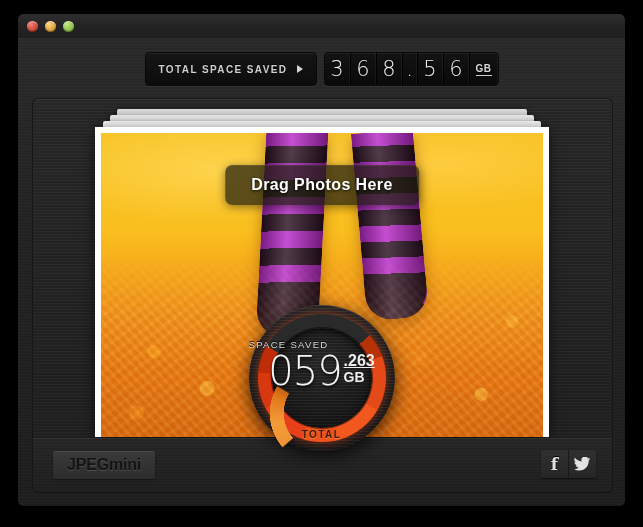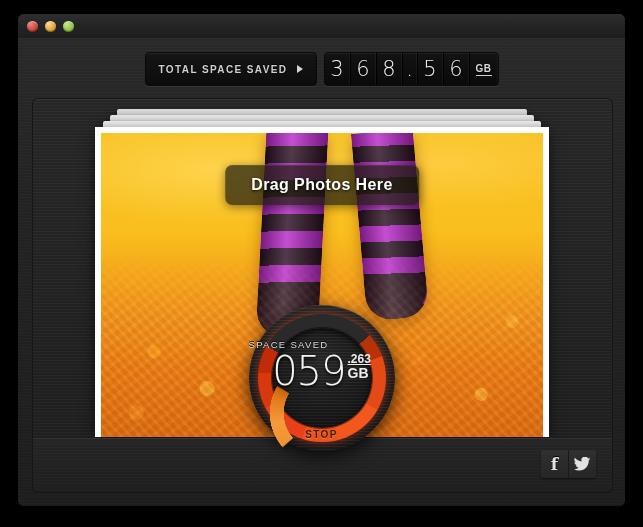--- a/index.html
+++ b/index.html
@@ -192,21 +192,21 @@
   .g-readout{
     position:absolute;left:0;top:46px;width:100%;
     display:flex;align-items:flex-start;justify-content:center;gap:2px;
   }
   .g-main{
     color:#f4f4f4;font-size:40px;font-weight:300;line-height:1;
     font-family:"DejaVu Sans", sans-serif;letter-spacing:-1px;
     text-shadow:0 2px 3px rgba(0,0,0,.85);
   }
   .g-frac{display:flex;flex-direction:column;align-items:flex-start;margin-top:2px;}
-  .g-dec{color:#ededed;font-size:12px;font-weight:bold;line-height:1.05;text-decoration:underline;}
+  .g-dec{color:#ededed;font-size:16px;font-weight:bold;line-height:1.05;text-decoration:underline;}
   .g-unit{color:#ededed;font-size:14px;font-weight:bold;line-height:1.05;}
 
   
   .stop-btn{
     position:absolute;left:50%;bottom:-3px;transform:translateX(-50%);
     width:106px;height:40px;cursor:pointer;
   }
   .stop-arc{
     position:absolute;left:0;top:-54px;width:106px;height:106px;border-radius:50%;
     background:conic-gradient(from 228deg,
@@ -308,20 +308,21 @@
           </div>
 
           <div class="drag-box">
             <div class="drag-text">Drag Photos Here</div>
           </div>
         </div>
       </div>
     </div>
 
     <div class="footer">
+      <div class="logo">JPEGmini</div>
 
       <div class="social">
         <div class="sbtn">
           <span class="fb">f</span>
         </div>
         <div class="sbtn tw">
           <svg width="17" height="14" viewBox="0 0 17 14">
             <path fill="#e2e2e2" d="M16.5 1.9c-.6.27-1.25.45-1.93.53.69-.42 1.22-1.08 1.47-1.86-.65.38-1.37.66-2.13.81A3.36 3.36 0 0 0 7.8 4.44 9.54 9.54 0 0 1 .9.85a3.36 3.36 0 0 0 1.04 4.48 3.3 3.3 0 0 1-1.52-.42v.04c0 1.63 1.16 2.98 2.7 3.29a3.4 3.4 0 0 1-1.51.06 3.36 3.36 0 0 0 3.14 2.33A6.75 6.75 0 0 1 0 12.03a9.5 9.5 0 0 0 5.16 1.51c6.19 0 9.58-5.13 9.58-9.58v-.44c.66-.47 1.23-1.06 1.68-1.73z"></path>
           </svg>
         </div>
@@ -337,18 +338,18 @@
       <div class="g-readout">
         <span class="g-main">059</span>
         <span class="g-frac">
           <span class="g-dec">.263</span>
           <span class="g-unit">GB</span>
         </span>
       </div>
 
       <div class="stop-btn">
         <div class="stop-arc"></div>
-        <div class="stop-label">STOP</div>
+        <div class="stop-label">TOTAL</div>
       </div>
     </div>
 
   </div>
 </div>
 
 </body></html>

